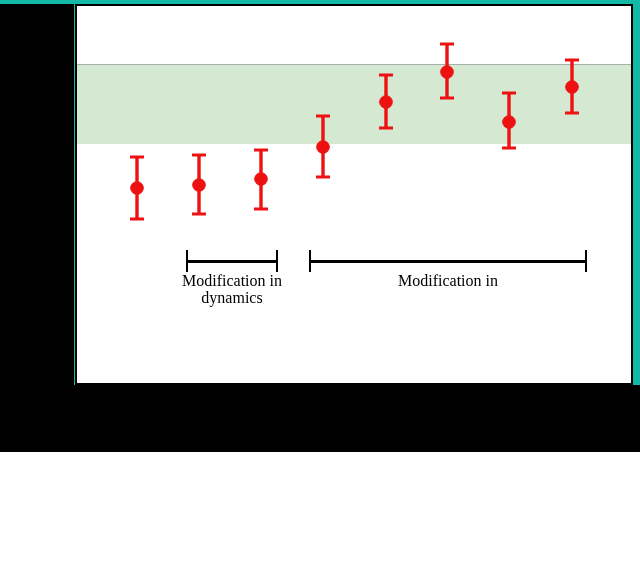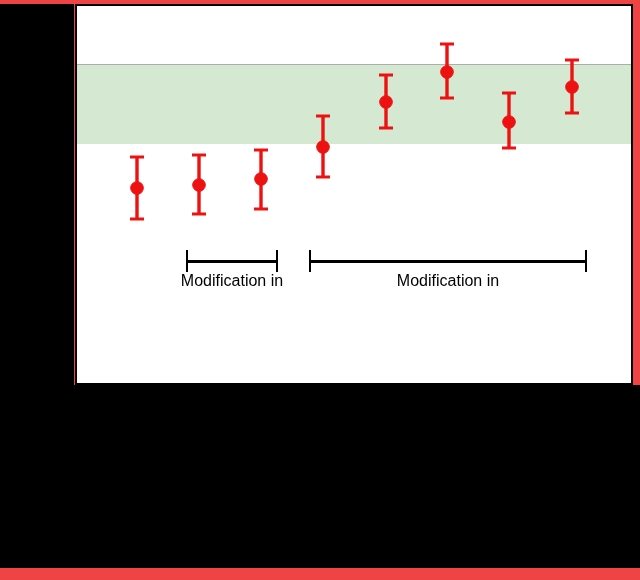--- a/index.html
+++ b/index.html
@@ -1,21 +1,21 @@
 <!DOCTYPE html>
 <html><head>
 <meta charset="utf-8">
 <style>
   html,body{margin:0;padding:0;background:#ffffff;}
   .canvas{
     position:relative;
-    width:640px;height:580px;
-    background:#ef4444;
+    width:640px;height:452px;
+    background:#14b8a6;
     overflow:hidden;
-    font-family:Liberation Sans, sans-serif;
+    font-family:Liberation Serif, serif;
   }
   .plot{
     position:absolute;
     left:75px;top:4px;width:558px;height:381px;
     box-sizing:border-box;
     border:2px solid #000000;
     background:#ffffff;
   }
   .band{
     position:absolute;
@@ -59,20 +59,21 @@
 <div class="canvas">
 
   <div class="plot">
     <div class="band"></div>
 
     <div class="bracket-line" style="left:110px;width:90px;"></div>
     <div class="bracket-tick" style="left:108.5px;"></div>
     <div class="bracket-tick" style="left:198.5px;"></div>
     <div class="bracket-label" style="left:45px;">
       <div>Modification in</div>
+      <div>dynamics</div>
     </div>
 
     <div class="bracket-line" style="left:233px;width:276px;"></div>
     <div class="bracket-tick" style="left:231.5px;"></div>
     <div class="bracket-tick" style="left:507.5px;"></div>
     <div class="bracket-label" style="left:261px;">
       <div>Modification in</div>
     </div>
   </div>
 

